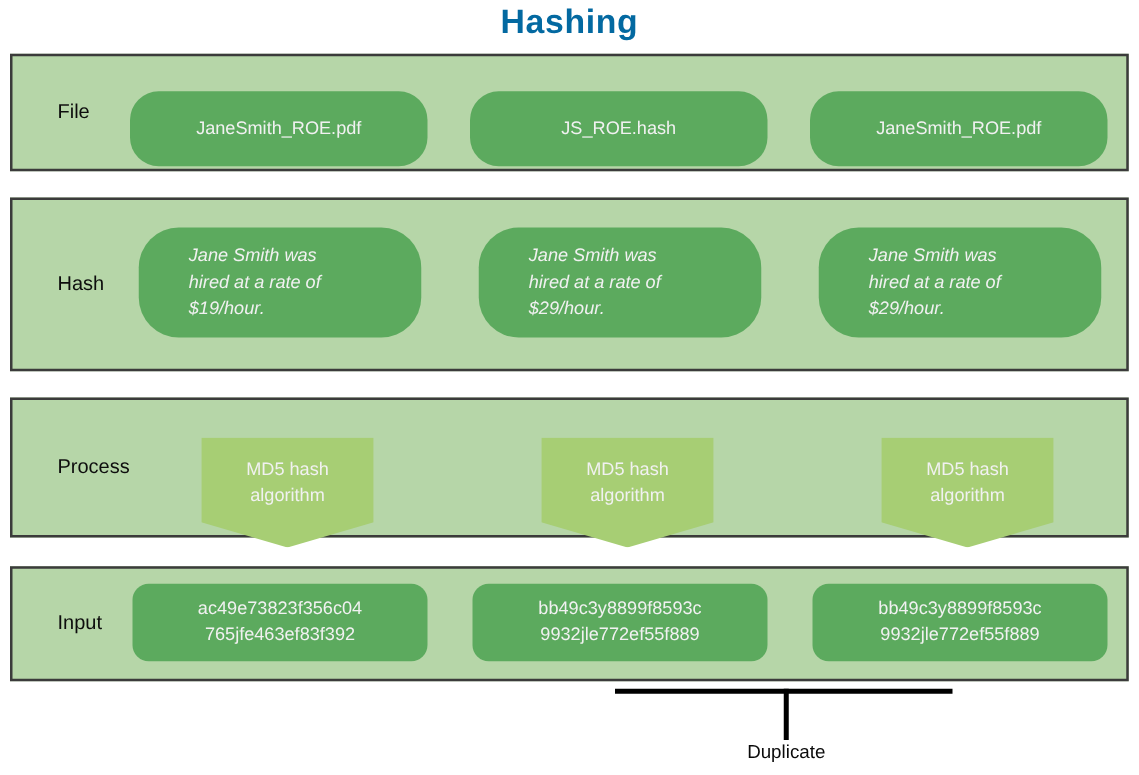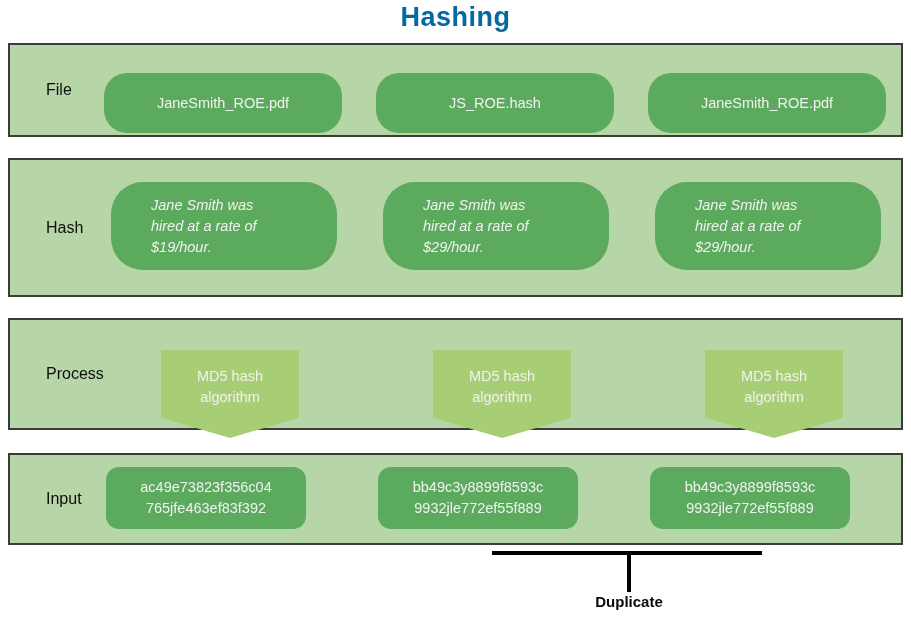--- a/index.html
+++ b/index.html
@@ -69,37 +69,37 @@
     background:var(--process-green);
     clip-path:polygon(0 0, 100% 0, 100% 77%, 50% 100%, 0 77%);
     border-radius:0;
     padding-bottom:14px;
     margin-top:13px;
   }
   .process-shape.c0{left:151px;}
   .process-shape.c1{left:423px;}
   .process-shape.c2{left:695px;}
   
-  .hash-pill{width:200px;height:62px;top:12px;border-radius:13px;}
+  .hash-pill{width:236px;height:62px;top:12px;border-radius:13px;}
   .hash-pill.c0{left:96px;}
   .hash-pill.c1{left:368px;}
   .hash-pill.c2{left:640px;}
   
   .bracket-h{
     position:absolute;left:492px;top:551px;
     width:270px;height:4px;background:var(--bracket-color);
   }
   .bracket-v{
     position:absolute;left:627px;top:551px;
     width:4px;height:41px;background:var(--bracket-color);
   }
   .duplicate-label{
     position:absolute;left:559px;top:593px;width:140px;
     text-align:center;
-    font-size:15px;font-weight:bold;color:#0a0a0a;
+    font-size:15px;font-weight:normal;color:#0a0a0a;
   }
 </style>
 </head>
 <body>
 
 <h1 class="title">Hashing</h1>
 
 <section class="band band-file">
   <div class="row-label">File</div>
   <div class="pill file-pill c0">JaneSmith_ROE.pdf</div>

